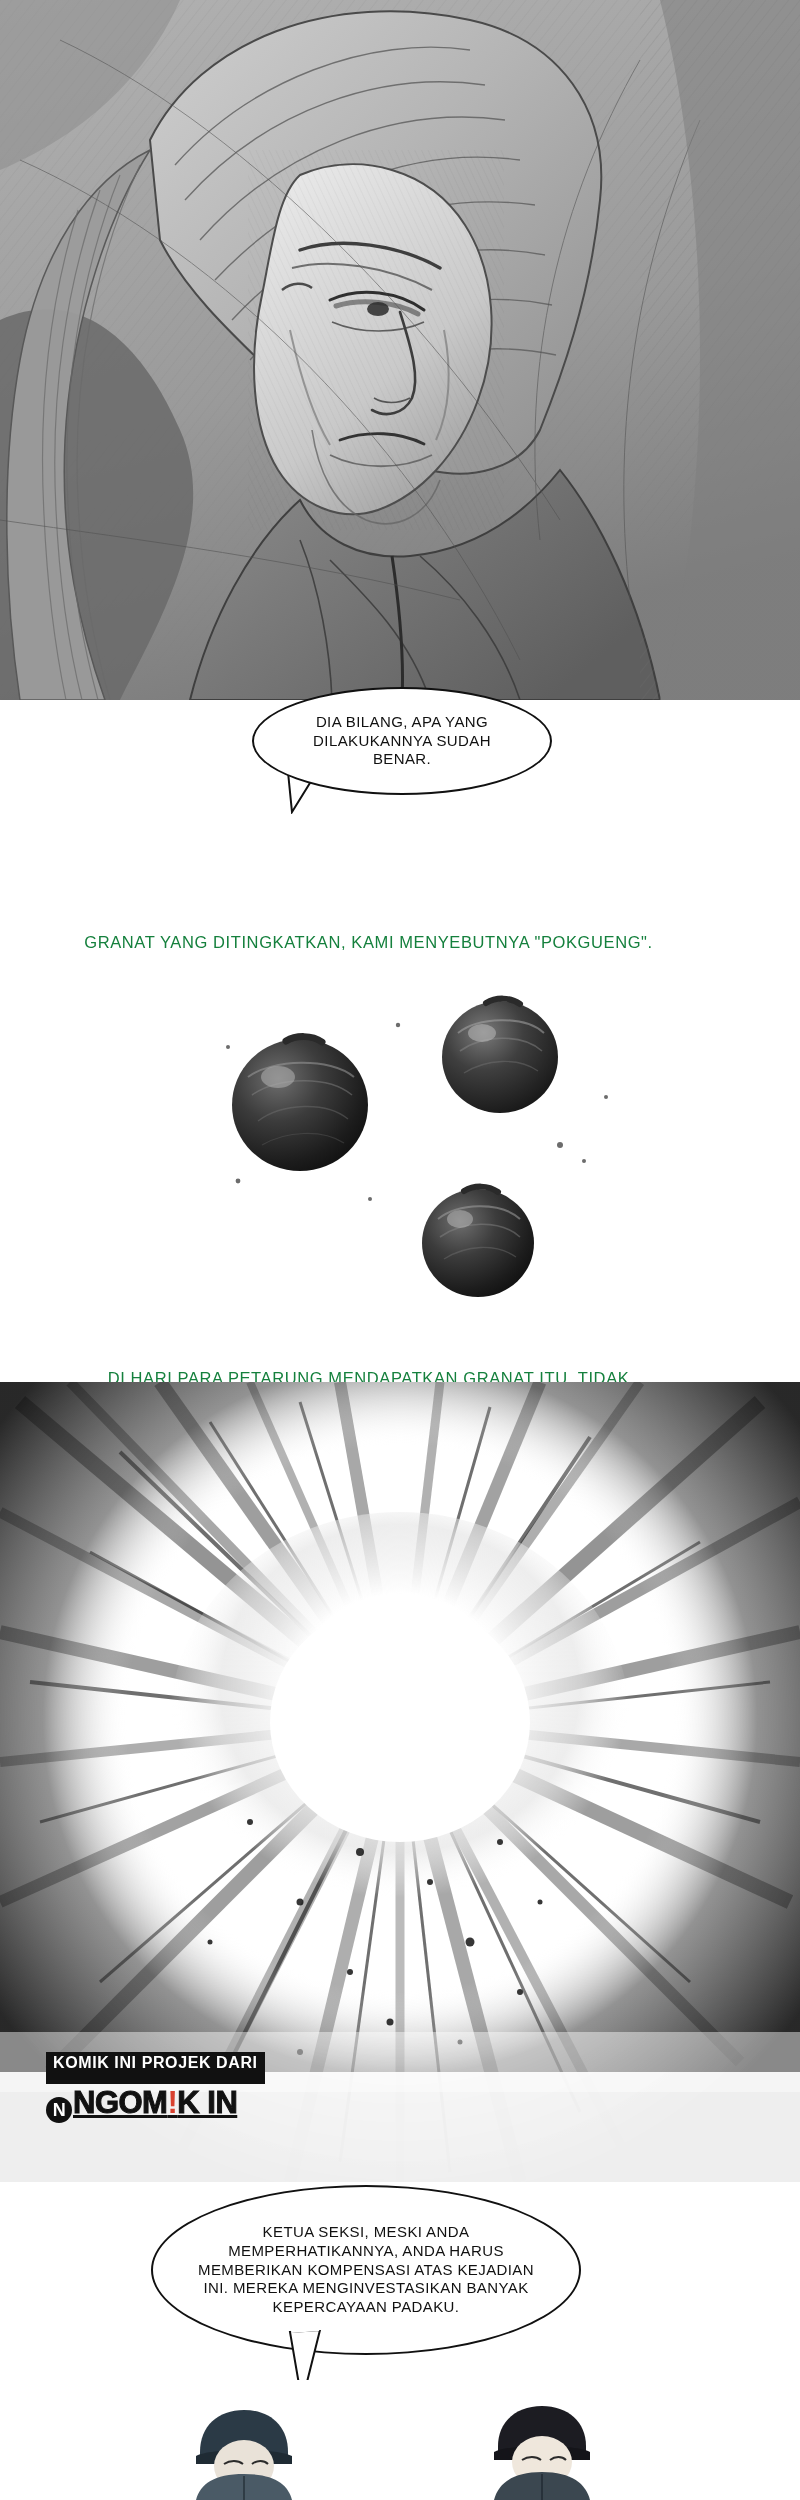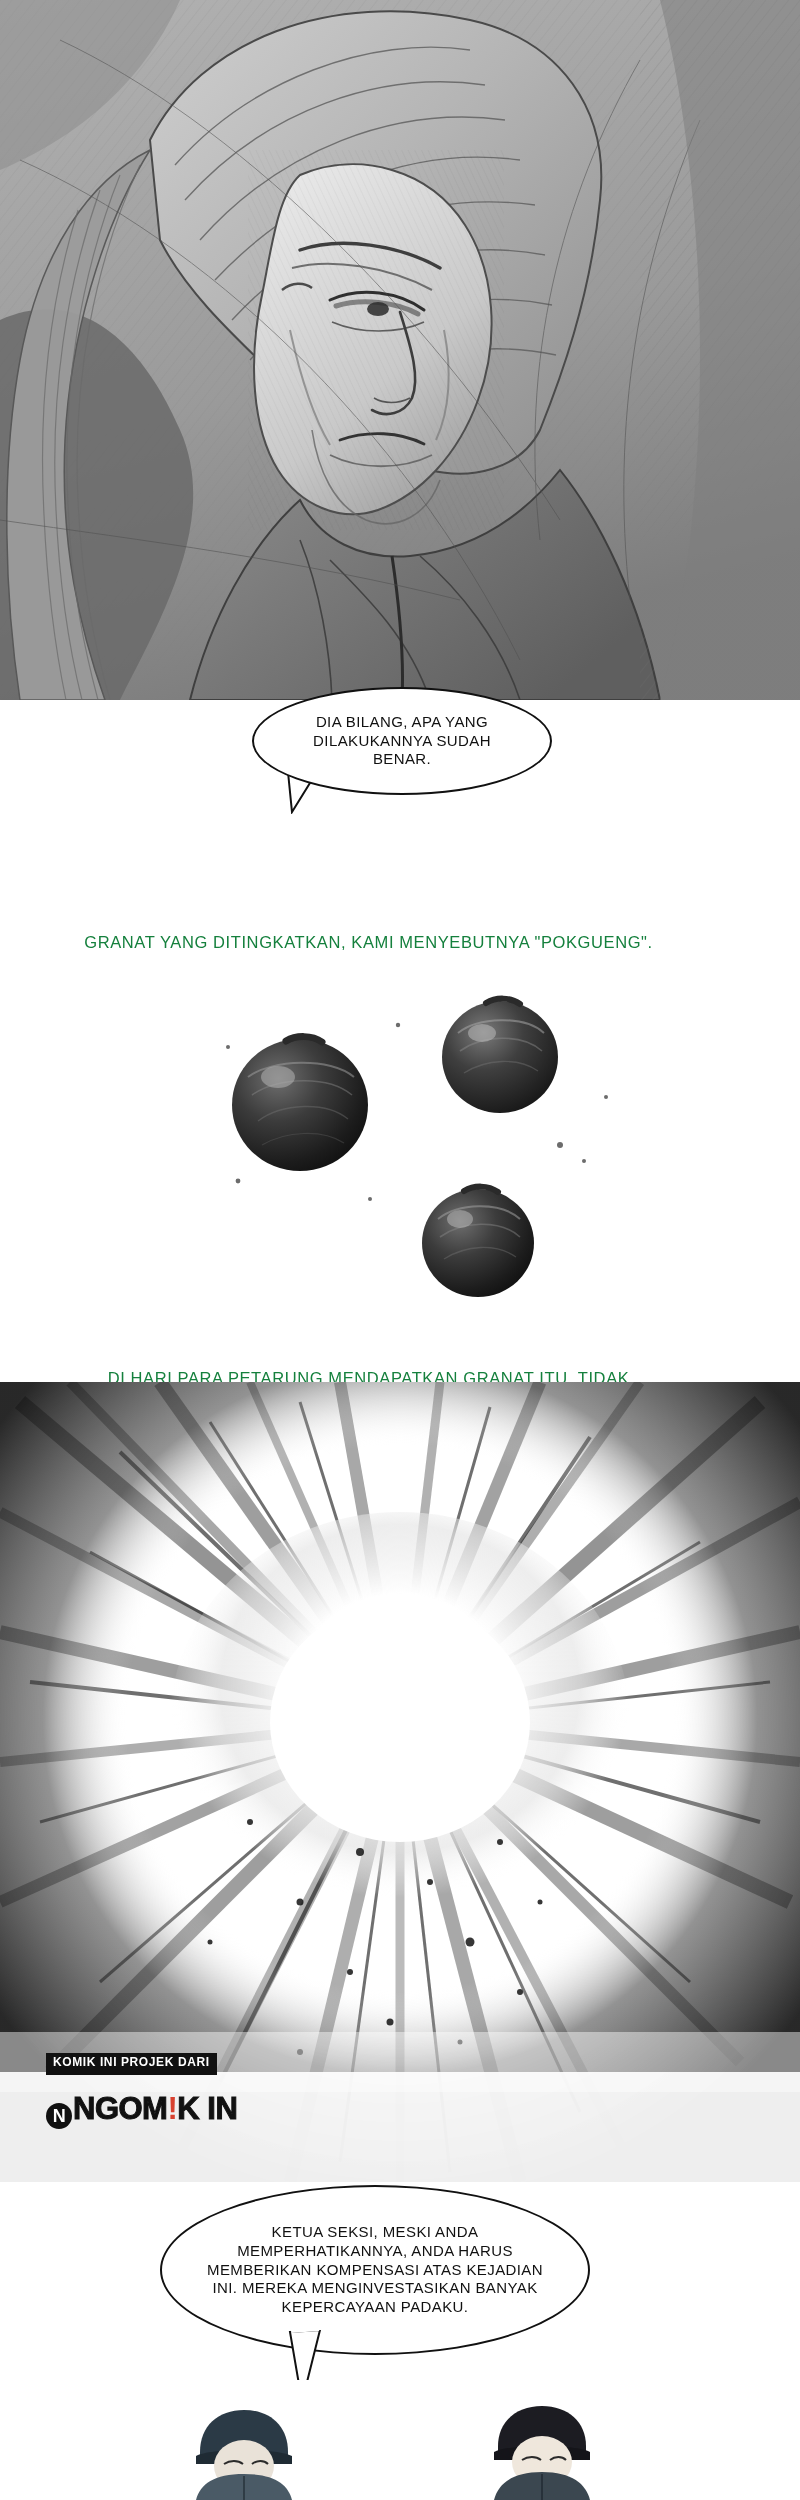--- a/index.html
+++ b/index.html
@@ -68,21 +68,21 @@
   #bubble-1-tail {
     left: 286px;
     top: 770px;
     width: 34px;
     height: 40px;
   }
   #bubble-1-tail svg { display:block; }
 
   
   #bubble-2 {
-    left: 160px;
+    left: 151px;
     top: 2185px;
     width: 430px;
     height: 170px;
   }
   #bubble-2 .btext { font-size: 15px; padding: 0 34px; }
   #bubble-2-tail {
     left: 286px;
     top: 2330px;
     width: 40px;
     height: 70px;
@@ -130,33 +130,34 @@
     position: absolute;
     left: 46px;
     top: 2052px;
     width: 250px;
     height: 78px;
   }
   .wm-top {
     display: inline-block;
     background: #111111;
     color: #ffffff;
-    font-size: 12px;
+    font-size: 16px;
     font-weight: bold;
     letter-spacing: 0.6px;
-    padding: 2px 7px 6px 7px;
+    padding: 2px 7px 12px 7px;
   }
   .wm-main {
-    margin-top: 18px;
+    margin-top: 3px;
     font-size: 31px;
     font-weight: bold;
     letter-spacing: -0.5px;
     color: #111111;
     position: relative;
     line-height: 1;
+    text-decoration: underline;
     -webkit-text-stroke: 1px #111111;
   }
   .wm-main .badge {
     display: inline-block;
     width: 26px; height: 26px;
     border-radius: 50%;
     background: #111111;
     color: #ffffff;
     font-size: 18px;
     text-align: center;

